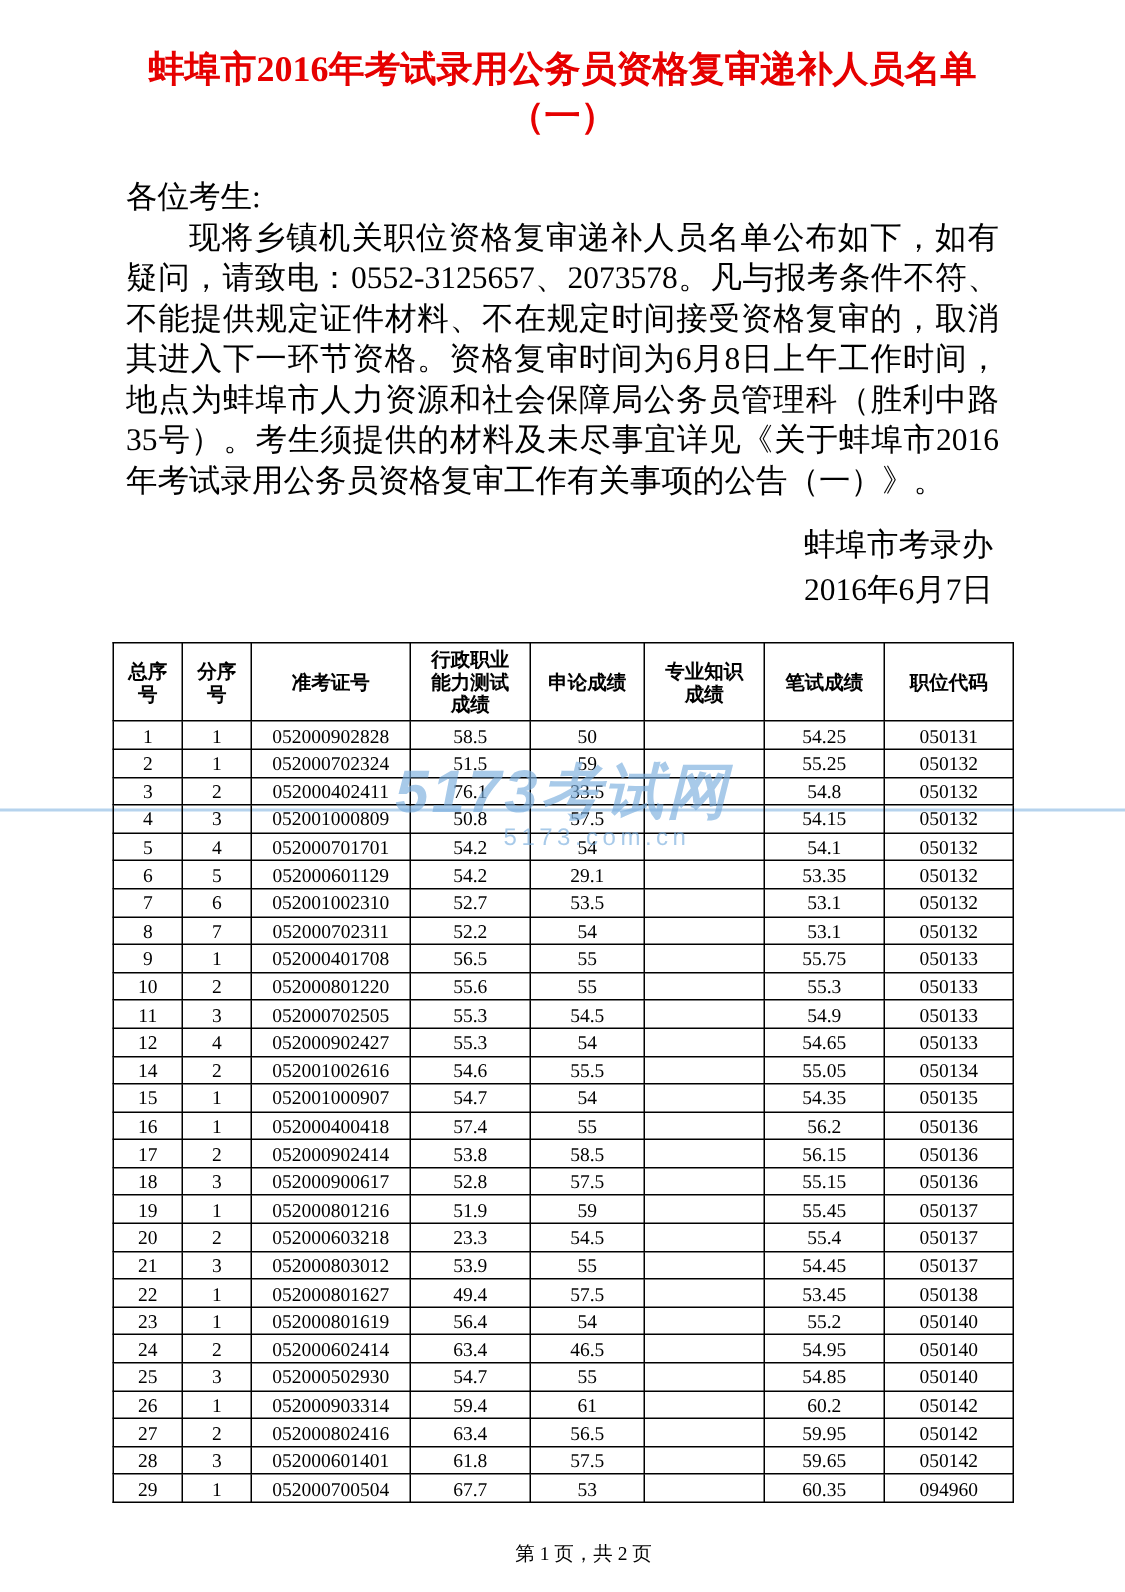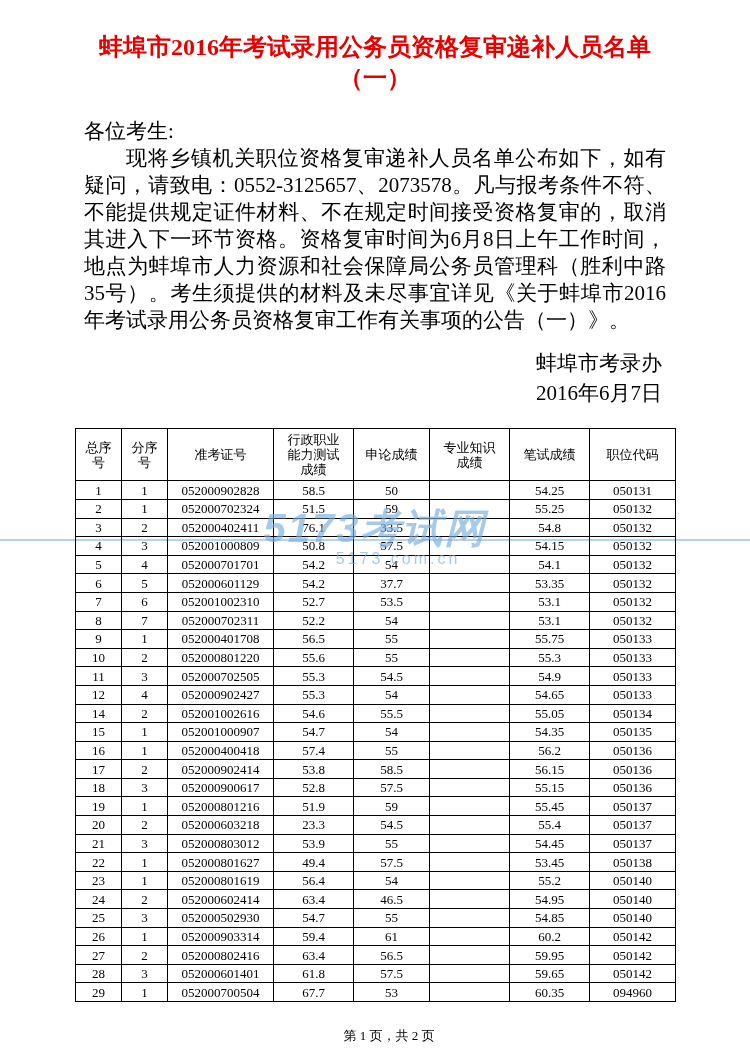--- a/index.html
+++ b/index.html
@@ -28,21 +28,21 @@
   .table-wrap { margin:20px auto 0 auto; width:600px; position:relative; z-index:2; }
   table.scores {
     border-collapse:collapse; table-layout:fixed; width:600px;
     font-size:13px; background:transparent;
   }
   table.scores th, table.scores td {
     border:1px solid #000; text-align:center; vertical-align:middle;
     padding:0 2px; overflow:hidden;
   }
   table.scores th {
-    font-weight:normal; white-space:pre-line; line-height:15px; padding:3px 2px;
+    font-weight:bold; white-space:pre-line; line-height:15px; padding:3px 2px;
   }
   table.scores td { height:18.6px; line-height:17px; }
   col.c1{width:46px} col.c2{width:46px} col.c3{width:106px} col.c4{width:80px}
   col.c5{width:76px} col.c6{width:80px} col.c7{width:80px} col.c8{width:86px}
 
   .watermark {
     position:absolute; top:474px; left:0; width:100%;
     text-align:center; z-index:3; pointer-events:none; opacity:0.65;
   }
   .watermark .wm1 {
@@ -164,21 +164,21 @@
             <td>54</td>
             <td></td>
             <td>54.1</td>
             <td>050132</td>
           </tr>
           <tr>
             <td>6</td>
             <td>5</td>
             <td>052000601129</td>
             <td>54.2</td>
-            <td>37.7</td>
+            <td>29.1</td>
             <td></td>
             <td>53.35</td>
             <td>050132</td>
           </tr>
           <tr>
             <td>7</td>
             <td>6</td>
             <td>052001002310</td>
             <td>52.7</td>
             <td>53.5</td>

